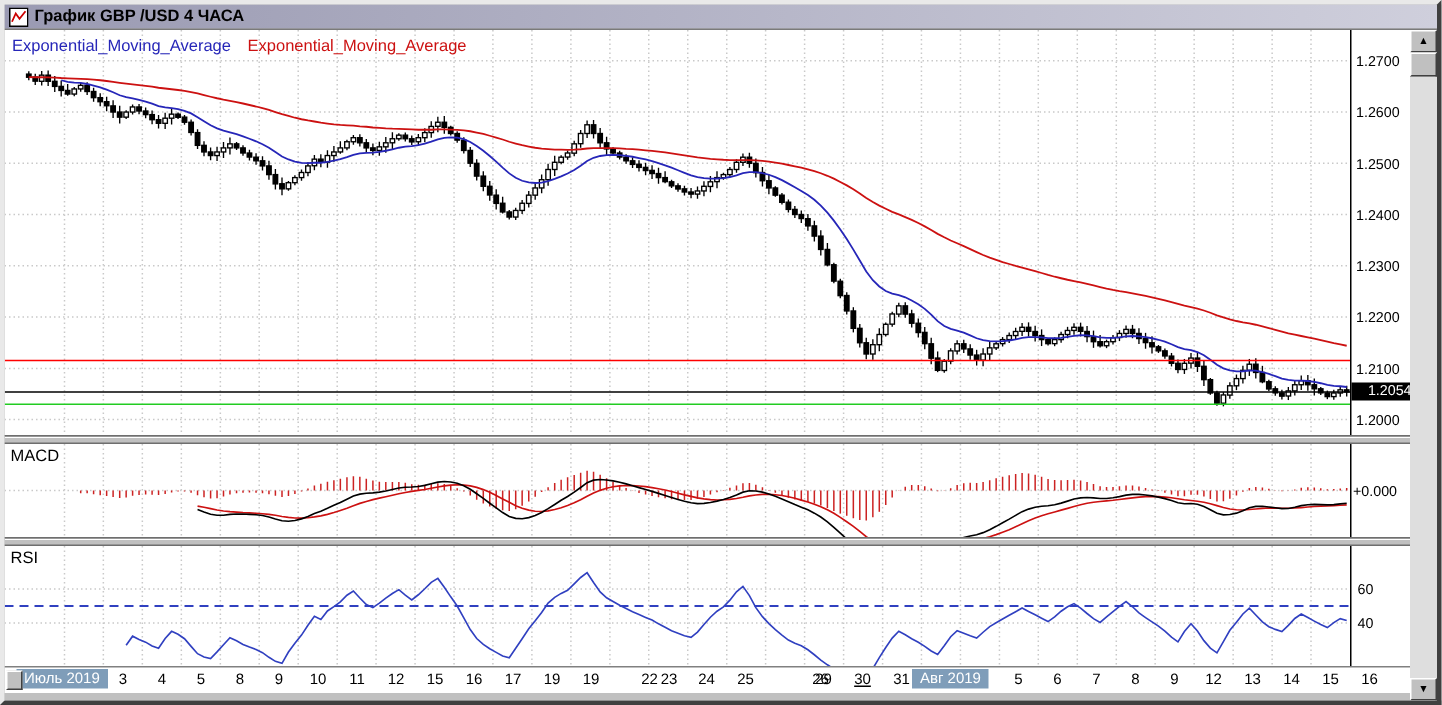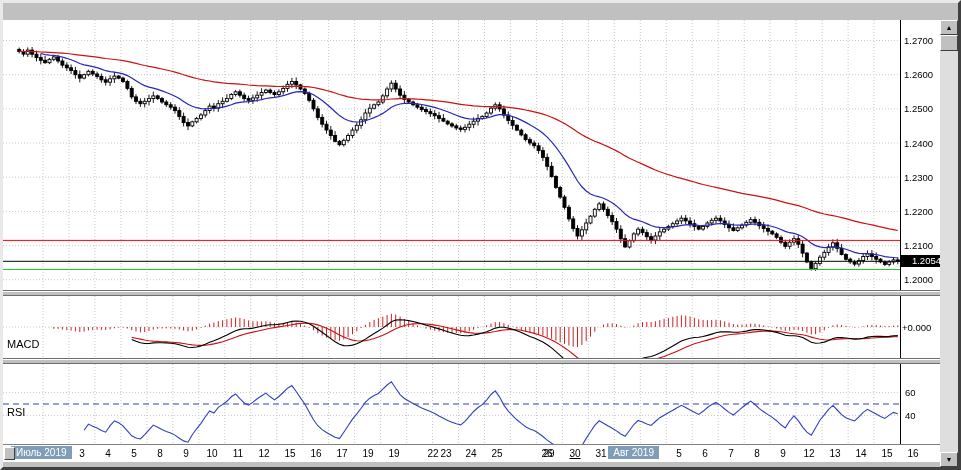--- a/index.html
+++ b/index.html
@@ -12,21 +12,21 @@
   .ttext{font-size:11px;font-weight:bold;color:#000;white-space:nowrap;}
   .ticon{display:inline-flex;}
   .panels{position:absolute;left:0;top:17px;width:937px;}
   .panel{position:relative;background:#fff;overflow:hidden;}
   .panel svg{position:absolute;left:0;top:0;display:block;}
   #pricePanel{height:270px;}
   #macdPanel{height:62px;}
   #rsiPanel{height:80px;}
   .splitter{height:6px;background:#c0c0c0;border-top:1px solid #6e6e6e;border-bottom:1px solid #6e6e6e;
     box-shadow:inset 0 1px 0 #ffffff;}
-  .plabel{position:absolute;left:4px;top:2px;font-size:11px;color:#000;z-index:3;margin-top:40px;}
+  .plabel{position:absolute;left:4px;top:2px;font-size:11px;color:#000;z-index:3;}
   .legend{position:absolute;left:5px;top:5px;font-size:11px;z-index:3;white-space:nowrap;}
   .legend span{margin-right:8px;}
   .badge{position:absolute;left:898px;width:40px;height:12px;color:#fff;font-size:9.5px;
     line-height:12px;text-align:right;z-index:4;}
   .dateaxis{position:relative;height:18px;background:#fff;border-top:1px solid #808080;overflow:hidden;}
   .dateaxis span{position:absolute;top:3px;font-size:10px;color:#000;white-space:nowrap;}
   .dateaxis span.month{top:1px;padding:1px 5px;color:#fff;z-index:2;}
   .bottomstrip{height:5px;background:#c0c0c0;}
   .vscroll{position:absolute;left:937px;top:17px;width:18px;height:447px;background:#dedede;}
   .sbtn{position:absolute;left:0;width:18px;height:15px;background:#c0c0c0;
@@ -38,20 +38,29 @@
     border:1px solid;border-color:#ffffff #404040 #404040 #ffffff;}
   .corner-btn{position:absolute;left:1px;top:2px;width:11px;height:13px;background:#c0c0c0;
     border:1px solid;border-color:#ffffff #404040 #404040 #ffffff;z-index:5;}
   svg text{font-size:9.5px;fill:#000;font-family:"Liberation Sans",sans-serif;}
   .grid{stroke:#c9c9c9;stroke-dasharray:1 2;stroke-width:1;}
 </style>
 </head>
 <body>
 
 <div id="window">
+  <div class="titlebar">
+    <span class="ticon">
+      <svg width="13" height="13" viewBox="0 0 13 13">
+        <rect x="0.5" y="0.5" width="12" height="12" fill="#ffffff" stroke="#000000"></rect>
+        <polyline points="2,9.5 4.5,4 7,7.5 11,2.5" fill="none" stroke="#cc0000" stroke-width="1.2"></polyline>
+      </svg>
+    </span>
+    <span class="ttext">График GBP /USD  4 ЧАСА</span>
+  </div>
 
   <div class="panels">
     <div class="panel" id="pricePanel">
       <svg id="priceSvg" width="937" height="270">
           <line class="grid" x1="0" y1="20.5" x2="897" y2="20.5"></line>
           <text x="901" y="24.0">1.2700</text>
           <line class="grid" x1="0" y1="54.7" x2="897" y2="54.7"></line>
           <text x="901" y="58.2">1.2600</text>
           <line class="grid" x1="0" y1="88.9" x2="897" y2="88.9"></line>
           <text x="901" y="92.4">1.2500</text>
@@ -508,20 +517,24 @@
             <rect x="889.0" y="239.9" width="3" height="2.1" fill="#ffffff"></rect>
             <rect x="893.3" y="239.9" width="3" height="1.4" fill="#000000"></rect>
           </g>
           <polyline fill="none" stroke="#2626b8" stroke-width="1.2" points="37.8,33.5 42.1,34.6 46.5,35.1 50.8,35.3 55.1,36.0 59.4,37.1 63.8,38.3 68.1,39.8 72.4,41.5 76.8,43.5 81.1,44.8 85.4,45.6 89.7,46.6 94.1,47.7 98.4,49.1 102.7,50.7 107.1,51.6 111.4,52.1 115.7,52.8 120.0,53.9 124.4,55.6 128.7,58.1 133.0,60.8 137.4,63.5 141.7,65.6 146.0,67.1 150.3,68.2 154.7,69.4 159.0,70.9 163.3,72.5 167.7,74.2 172.0,76.2 176.3,78.5 180.6,81.4 185.0,84.3 189.3,86.3 193.6,87.7 198.0,88.6 202.3,88.8 206.6,88.5 210.9,88.5 215.3,87.9 219.6,87.1 223.9,86.1 228.3,84.8 232.6,83.2 236.9,82.3 241.2,81.9 245.6,81.7 249.9,81.2 254.2,80.5 258.6,79.6 262.9,78.5 267.2,77.8 271.5,77.4 275.9,76.7 280.2,75.7 284.5,74.4 288.9,72.9 293.2,71.9 297.5,71.6 301.8,71.8 306.2,72.8 310.5,74.7 314.8,77.4 319.2,80.5 323.5,84.0 327.8,87.7 332.1,91.7 336.5,95.6 340.8,98.5 345.1,100.5 349.5,101.6 353.8,102.0 358.1,101.8 362.4,100.7 366.8,99.3 371.1,97.6 375.4,95.7 379.8,93.4 384.1,90.5 388.4,87.3 392.7,85.2 397.1,84.0 401.4,83.4 405.7,83.3 410.1,83.4 414.4,83.9 418.7,84.5 423.0,85.4 427.4,86.3 431.7,87.4 436.0,88.7 440.4,90.2 444.7,91.8 449.0,93.5 453.3,95.2 457.7,96.9 462.0,98.1 466.3,98.8 470.6,99.1 475.0,99.0 479.3,98.7 483.6,98.0 488.0,96.9 492.3,95.4 496.6,94.7 500.9,94.7 505.3,95.4 509.6,96.5 513.9,98.1 518.3,100.1 522.6,102.4 526.9,104.8 531.2,107.3 535.6,110.0 539.9,113.2 544.2,117.1 548.6,121.8 552.9,127.1 557.2,133.0 561.5,139.4 565.9,146.4 570.2,153.7 574.5,161.0 578.9,166.8 583.2,171.0 587.5,174.0 591.8,175.8 596.2,176.8 600.5,178.2 604.8,180.3 609.2,182.8 613.5,185.9 617.8,189.7 622.1,194.1 626.5,197.3 630.8,199.2 635.1,200.4 639.5,201.8 643.8,203.6 648.1,205.5 652.4,206.8 656.8,207.4 661.1,207.6 665.4,207.4 669.8,207.0 674.1,206.3 678.4,205.3 682.7,204.8 687.1,204.7 691.4,204.9 695.7,205.4 700.1,205.5 704.4,205.2 708.7,204.6 713.0,203.9 717.4,203.5 721.7,203.6 726.0,204.1 730.4,204.9 734.7,205.2 739.0,205.2 743.3,204.9 747.7,204.2 752.0,204.0 756.3,204.2 760.7,204.7 765.0,205.5 769.3,206.5 773.6,207.8 778.0,209.5 782.3,211.4 786.6,212.7 791.0,213.4 795.3,214.7 799.6,216.8 803.9,219.8 808.3,223.2 812.6,225.6 816.9,226.9 821.3,227.6 825.6,227.5 829.9,227.0 834.2,227.1 838.6,228.0 842.9,229.3 847.2,230.8 851.6,232.4 855.9,233.3 860.2,233.7 864.5,233.7 868.9,234.0 873.2,234.6 877.5,235.5 881.9,236.6 886.2,237.2 890.5,237.5 894.8,238.0"></polyline>
           <polyline fill="none" stroke="#cc1111" stroke-width="1.2" points="16.2,31.4 20.5,31.5 24.8,31.5 29.1,31.6 33.5,31.7 37.8,32.0 42.1,32.2 46.5,32.4 50.8,32.6 55.1,32.8 59.4,33.1 63.8,33.5 68.1,34.0 72.4,34.6 76.8,35.2 81.1,35.7 85.4,36.2 89.7,36.7 94.1,37.2 98.4,37.8 102.7,38.5 107.1,39.0 111.4,39.5 115.7,40.0 120.0,40.6 124.4,41.4 128.7,42.3 133.0,43.4 137.4,44.5 141.7,45.5 146.0,46.4 150.3,47.2 154.7,48.1 159.0,49.0 163.3,50.0 167.7,51.0 172.0,52.1 176.3,53.3 180.6,54.7 185.0,56.1 189.3,57.3 193.6,58.5 198.0,59.5 202.3,60.3 206.6,61.0 210.9,61.8 215.3,62.4 219.6,62.9 223.9,63.3 228.3,63.6 232.6,63.8 236.9,64.2 241.2,64.5 245.6,65.0 249.9,65.3 254.2,65.6 258.6,65.8 262.9,65.9 267.2,66.1 271.5,66.3 275.9,66.5 280.2,66.5 284.5,66.5 288.9,66.3 293.2,66.3 297.5,66.4 301.8,66.6 306.2,66.9 310.5,67.5 314.8,68.4 319.2,69.3 323.5,70.5 327.8,71.7 332.1,73.0 336.5,74.5 340.8,75.7 345.1,76.8 349.5,77.7 353.8,78.5 358.1,79.1 362.4,79.4 366.8,79.7 371.1,79.8 375.4,79.9 379.8,79.8 384.1,79.5 388.4,79.0 392.7,78.8 397.1,78.7 401.4,78.7 405.7,78.8 410.1,78.9 414.4,79.2 418.7,79.4 423.0,79.8 427.4,80.2 431.7,80.6 436.0,81.1 440.4,81.6 444.7,82.2 449.0,82.9 453.3,83.6 457.7,84.3 462.0,84.9 466.3,85.4 470.6,85.9 475.0,86.2 479.3,86.5 483.6,86.7 488.0,86.7 492.3,86.7 496.6,86.7 500.9,86.9 505.3,87.3 509.6,87.8 513.9,88.4 518.3,89.1 522.6,90.0 526.9,90.9 531.2,91.8 535.6,92.9 539.9,94.1 544.2,95.5 548.6,97.2 552.9,99.1 557.2,101.3 561.5,103.6 565.9,106.2 570.2,109.0 574.5,112.0 578.9,114.7 583.2,117.1 587.5,119.2 591.8,121.2 596.2,122.9 600.5,124.7 604.8,126.6 609.2,128.7 613.5,130.9 617.8,133.3 622.1,135.9 626.5,138.2 630.8,140.3 635.1,142.2 639.5,144.1 643.8,146.1 648.1,148.1 652.4,150.0 656.8,151.7 661.1,153.2 665.4,154.7 669.8,156.0 674.1,157.3 678.4,158.4 682.7,159.6 687.1,160.8 691.4,162.0 695.7,163.3 700.1,164.5 704.4,165.5 708.7,166.5 713.0,167.4 717.4,168.3 721.7,169.3 726.0,170.3 730.4,171.4 734.7,172.4 739.0,173.3 743.3,174.1 747.7,174.8 752.0,175.6 756.3,176.4 760.7,177.3 765.0,178.2 769.3,179.2 773.6,180.2 778.0,181.4 782.3,182.6 786.6,183.7 791.0,184.7 795.3,185.7 799.6,187.0 803.9,188.5 808.3,190.2 812.6,191.6 816.9,192.9 821.3,194.0 825.6,194.9 829.9,195.6 834.2,196.5 838.6,197.6 842.9,198.7 847.2,199.9 851.6,201.1 855.9,202.2 860.2,203.1 864.5,204.0 868.9,204.9 873.2,205.8 877.5,206.8 881.9,207.8 886.2,208.8 890.5,209.6 894.8,210.5"></polyline>
           <line x1="0" y1="220.4" x2="897" y2="220.4" stroke="#ff0000"></line>
           <line x1="0" y1="241.3" x2="897" y2="241.3" stroke="#000000"></line>
           <line x1="0" y1="249.5" x2="897" y2="249.5" stroke="#22cc22"></line>
           <line x1="897.5" y1="0" x2="897.5" y2="270" stroke="#000"></line>
         </svg>
+      <div class="legend">
+        <span id="legFast" style="color: rgb(38, 38, 184);">Exponential_Moving_Average</span>
+        <span id="legSlow" style="color: rgb(204, 17, 17);">Exponential_Moving_Average</span>
+      </div>
       <div class="badge" id="priceBadge" style="top: 235px; background: rgb(0, 0, 0);">1.2054</div>
     </div>
 
     <div class="splitter"></div>
 
     <div class="panel" id="macdPanel">
       <svg id="macdSvg" width="937" height="62">
           <line class="grid" x1="0" y1="31" x2="897" y2="31"></line>
           <line class="grid" x1="40.0" y1="0" x2="40.0" y2="62"></line>
           <line class="grid" x1="65.9" y1="0" x2="65.9" y2="62"></line>

